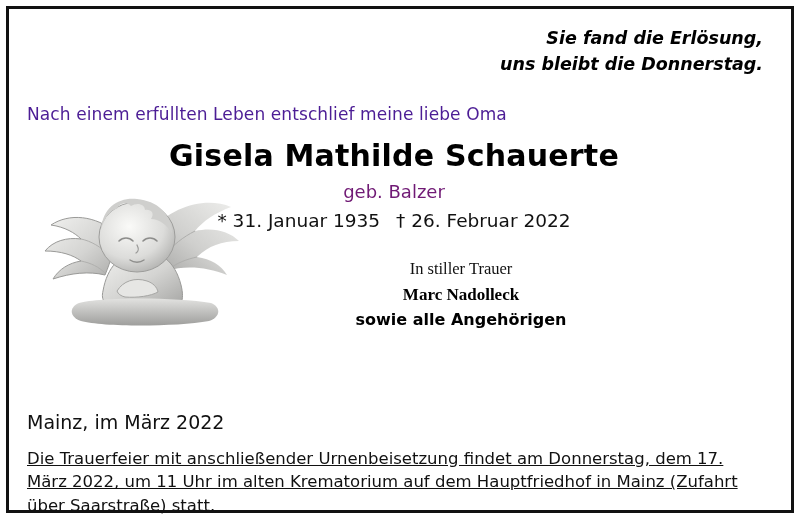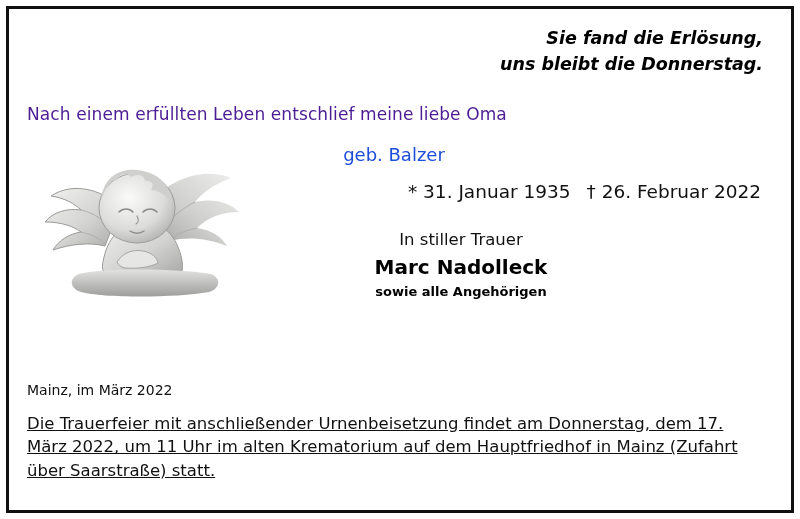--- a/index.html
+++ b/index.html
@@ -61,65 +61,66 @@
     padding-right: 4px;
   }
   .deceased-name {
     font-size: 30px;
     font-weight: bold;
     color: #000000;
     letter-spacing: 0.2px;
   }
   .maiden-name {
     font-size: 18px;
-    margin-top: 20px;
-    color: #1d4ed8;
+    margin-top: 8px;
+    color: #701a75;
   }
   .dates {
     font-size: 18.5px;
-    margin-top: 16px;
-    color: #111111;
-    text-align: right;
+    margin-top: 8px;
+    color: #111111;
   }
   .dates .sep {
     display: inline-block;
     width: 16px;
   }
 
   .mid-row {
     position: relative;
     margin-top: 28px;
     min-height: 120px;
   }
 
   .mourning {
     text-align: center;
     padding-left: 150px;
     padding-right: 20px;
   }
   .mourning .line1 {
     font-size: 16.5px;
     color: #111111;
+    font-family: Liberation Serif, serif;
   }
   .mourning .line2 {
-    font-size: 20px;
+    font-size: 17px;
     font-weight: bold;
     margin-top: 6px;
     color: #000000;
+    font-family: Liberation Serif, serif;
   }
   .mourning .line3 {
-    font-size: 13px;
+    font-size: 16px;
     font-weight: bold;
     margin-top: 5px;
     color: #000000;
   }
 
   .place-date {
     margin-top: 32px;
-    font-size: 14px;
+    font-size: 19px;
     color: #111111;
   }
 
   .service-text {
     margin-top: 14px;
     font-size: 16.5px;
     line-height: 1.45;
     color: #111111;
     text-decoration: underline;
   }
@@ -146,20 +147,21 @@
   <div class="content">
 
     <div class="epitaph">
       <div>Sie fand die Erlösung,</div>
       <div>uns bleibt die Donnerstag.</div>
     </div>
 
     <div class="intro">Nach einem erfüllten Leben entschlief meine liebe Oma</div>
 
     <div class="name-block">
+      <div class="deceased-name">Gisela Mathilde Schauerte</div>
       <div class="maiden-name">geb. Balzer</div>
       <div class="dates">
         <span>* 31. Januar 1935</span><span class="sep"></span><span>† 26. Februar 2022</span>
       </div>
     </div>
 
     <div class="mid-row">
 
       <div class="angel">
         <svg width="230" height="190" viewBox="0 0 230 190" xmlns="http://www.w3.org/2000/svg" aria-hidden="true">

